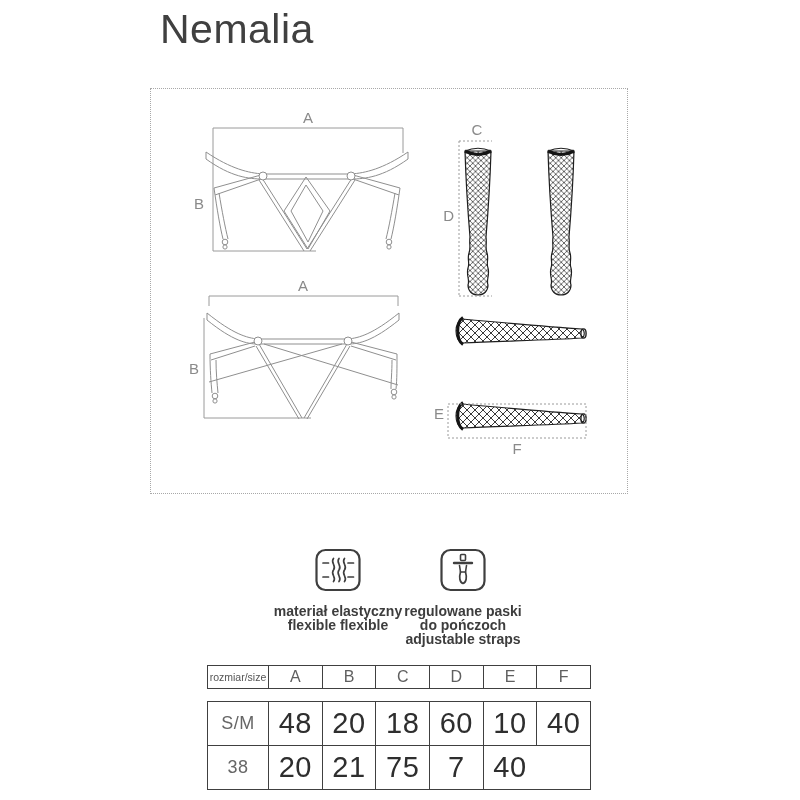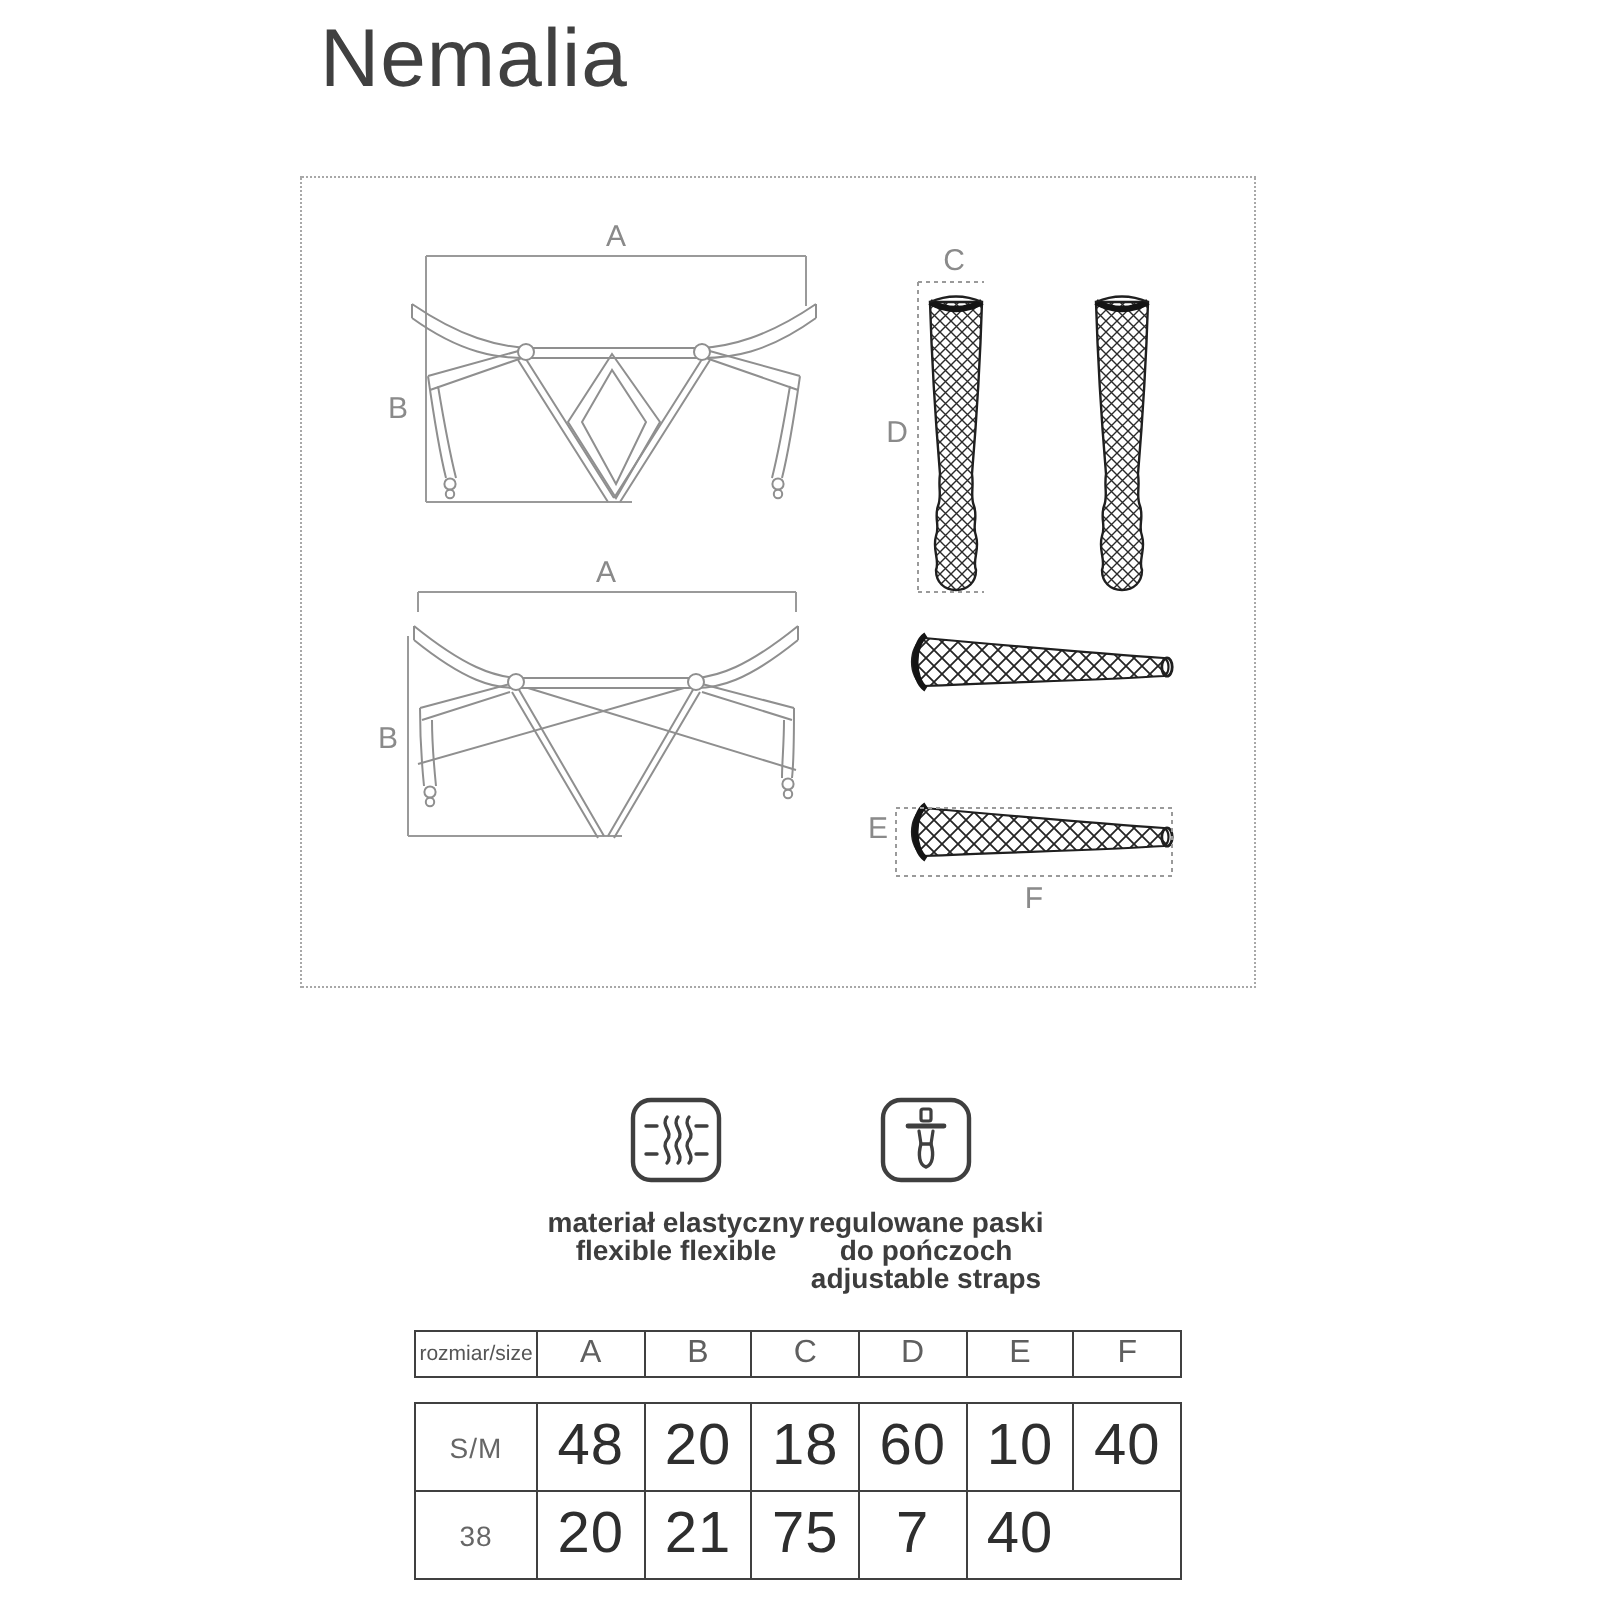--- a/index.html
+++ b/index.html
@@ -41,21 +41,21 @@
   }
   .size-row{
     display:grid;grid-template-columns:60px repeat(6,1fr);height:43px;
   }
   .size-row + .size-row{border-top:1.2px solid #404040;}
   .size-row .cell{
     display:flex;align-items:center;justify-content:center;
     border-left:1.2px solid #404040;
     font-size:29px;color:#2e2e2e;letter-spacing:0.5px;
   }
-  .size-row .cell:first-child{border-left:none;font-size:14px;color:#666;letter-spacing:0.5px;}
+  .size-row .cell:first-child{border-left:none;font-size:18px;color:#666;letter-spacing:0.5px;}
 </style>
 </head>
 <body>
 
 <div class="page-title">Nemalia</div>
 
 <div class="diagram-panel">
 <svg width="476" height="404" viewBox="0 0 476 404">
   <defs>
     <pattern id="netFine" width="5.5" height="5.5" patternUnits="userSpaceOnUse">

